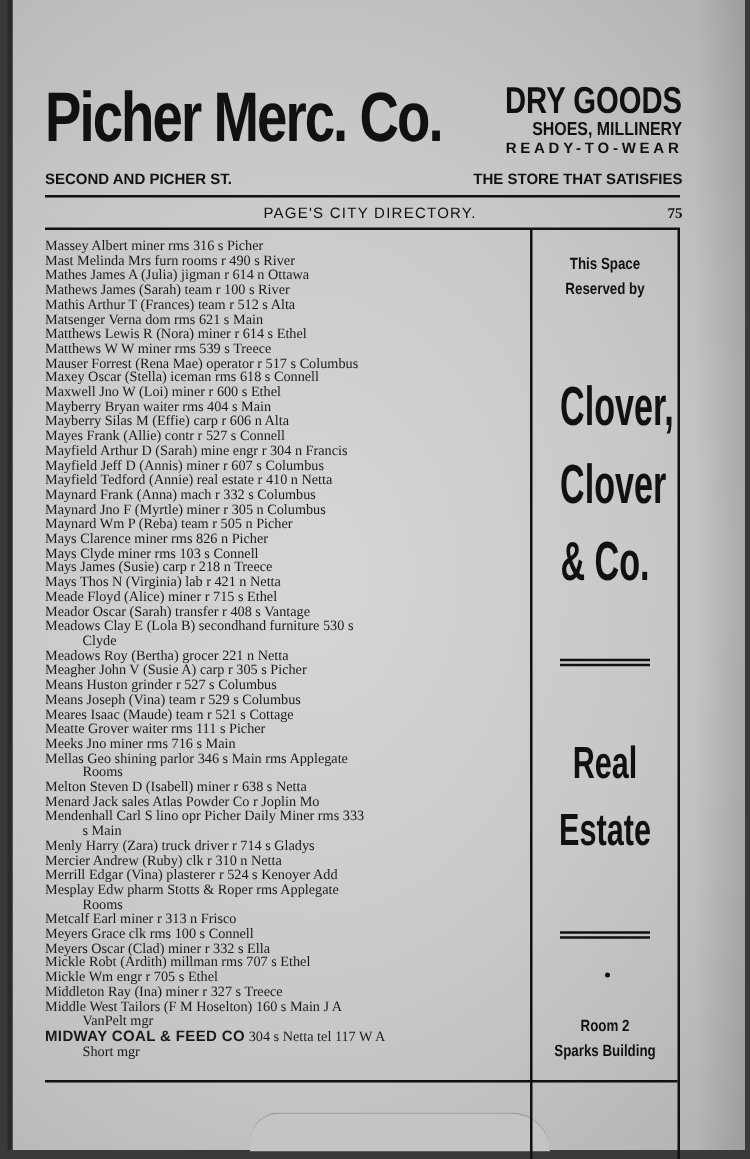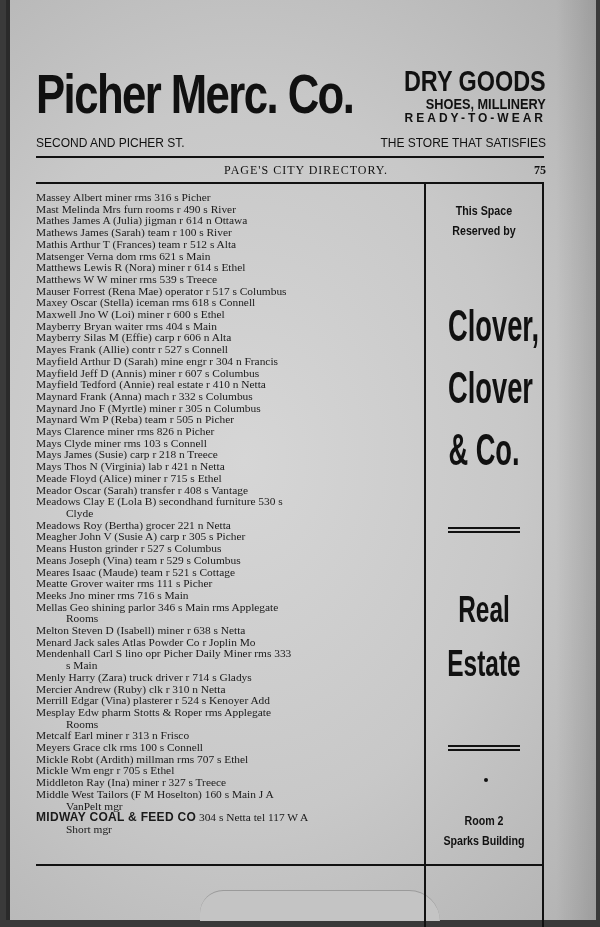--- a/index.html
+++ b/index.html
@@ -33,28 +33,28 @@
     }
     .ad-right {
       position: absolute; right: 0; top: 6px; text-align: right;
       font-family: "Liberation Sans", sans-serif; font-weight: 700; color: #111;
     }
     .ad-right .dry { font-size: 30px; line-height: 30px; transform: scaleX(0.78); transform-origin: right top; white-space: nowrap; }
     .ad-right .shoes { font-size: 15px; line-height: 16px; transform: scaleX(0.85); transform-origin: right top; white-space: nowrap; }
     .ad-right .rtw { font-size: 12px; line-height: 13px; letter-spacing: 3px; white-space: nowrap; }
     .ad-left-tag, .ad-right-tag {
       position: absolute; top: 76px;
-      font-family: "Liberation Sans", sans-serif; font-weight: 400; font-size: 12px; color: #111;
+      font-family: "Liberation Sans", sans-serif; font-weight: 700; font-size: 12px; color: #111;
     }
     .ad-left-tag { left: 6px; }
     .ad-right-tag { right: 0; }
     .rule { position: absolute; height: 2px; background: #111; }
     .running-head {
-      position: absolute; left: 48px; width: 516px; top: 163px;
-      font-family: Liberation Serif, serif; font-size: 12px; color: #111;
+      position: absolute; left: 38px; width: 516px; top: 163px;
+      font-family: Liberation Sans, sans-serif; font-size: 12px; color: #111;
       text-align: center; letter-spacing: 1px;
     }
     .page-num {
       position: absolute; right: 54px; top: 163px;
       font-family: "Liberation Serif", serif; font-weight: 700; font-size: 12px; color: #111;
     }
     .entries {
       position: absolute; left: 36px; top: 192px; width: 382px;
       font-family: "Liberation Serif", serif; font-size: 11.4px; line-height: 11.7px; color: #1a1a1a;
     }
@@ -136,20 +136,21 @@
     <div class="entry"><span>Mellas Geo shining parlor 346 s Main rms Applegate</span><span class="cont">Rooms</span></div>
     <div class="entry"><span>Melton Steven D (Isabell) miner r 638 s Netta</span></div>
     <div class="entry"><span>Menard Jack sales Atlas Powder Co r Joplin Mo</span></div>
     <div class="entry"><span>Mendenhall Carl S lino opr Picher Daily Miner rms 333</span><span class="cont">s Main</span></div>
     <div class="entry"><span>Menly Harry (Zara) truck driver r 714 s Gladys</span></div>
     <div class="entry"><span>Mercier Andrew (Ruby) clk r 310 n Netta</span></div>
     <div class="entry"><span>Merrill Edgar (Vina) plasterer r 524 s Kenoyer Add</span></div>
     <div class="entry"><span>Mesplay Edw pharm Stotts &amp; Roper rms Applegate</span><span class="cont">Rooms</span></div>
     <div class="entry"><span>Metcalf Earl miner r 313 n Frisco</span></div>
     <div class="entry"><span>Meyers Grace clk rms 100 s Connell</span></div>
+    <div class="entry"><span>Meyers Oscar (Clad) miner r 332 s Ella</span></div>
     <div class="entry"><span>Mickle Robt (Ardith) millman rms 707 s Ethel</span></div>
     <div class="entry"><span>Mickle Wm engr r 705 s Ethel</span></div>
     <div class="entry"><span>Middleton Ray (Ina) miner r 327 s Treece</span></div>
     <div class="entry"><span>Middle West Tailors (F M Hoselton) 160 s Main J A</span><span class="cont">VanPelt mgr</span></div>
     <div class="entry"><span class="bold-name">MIDWAY COAL &amp; FEED CO</span><span> 304 s Netta tel 117 W A</span><span class="cont">Short mgr</span></div>
   </div>
 
 <div class="rule" style="left:36px; top:864px; width:506px;"></div>
 
 <div class="sidebar">

